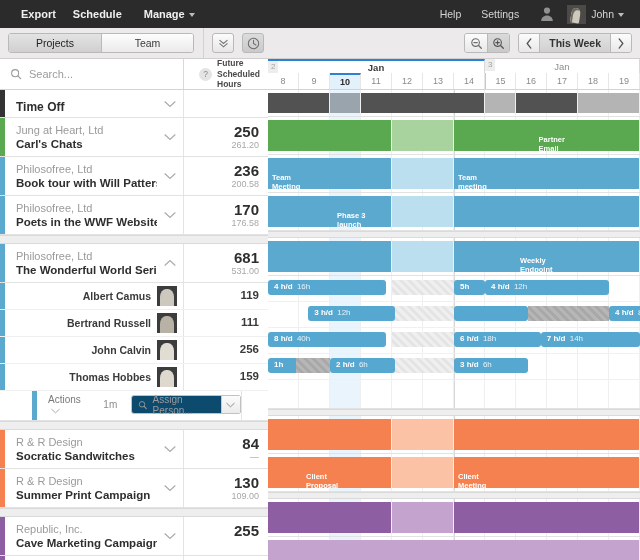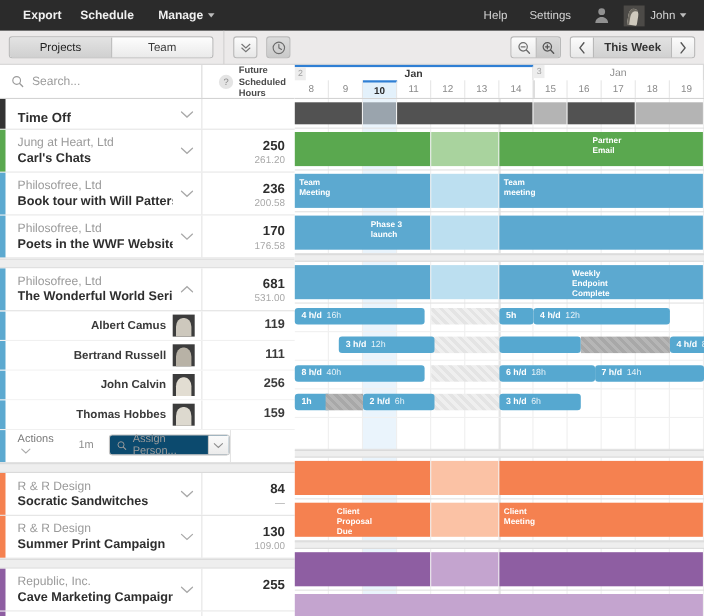--- a/index.html
+++ b/index.html
@@ -126,21 +126,21 @@
   }
   .prow .stripe { width:5px; flex:0 0 5px; }
   .prow .pinfo { flex:1; padding:6px 0 6px 11px; min-width:0; }
   .prow .client { font-size:11px; color:#9a9a9a; line-height:13px; white-space:nowrap; overflow:hidden; }
   .prow .pname { font-size:11.5px; font-weight:bold; color:#2e2e2e; line-height:15px; white-space:nowrap; overflow:hidden; }
   .prow .chev { width:26px; display:flex; align-items:center; justify-content:center; cursor:pointer; }
   .prow .hours {
     width:85px; flex:0 0 85px; border-left:1px solid #e4e4e4; text-align:right;
     padding:7px 9px 0 0;
   }
-  .prow .h-main { font-size:12px; font-weight:bold; color:#2e2e2e; line-height:14px; }
+  .prow .h-main { font-size:15px; font-weight:bold; color:#2e2e2e; line-height:14px; }
   .prow .h-sub { font-size:9px; color:#a8a8a8; line-height:12px; }
 
   .timeoff-row .pname { font-size:12px; }
 
   
   .arow { display:flex; background:#fff; border-bottom:1px solid #f0f0f0; }
   .arow .stripe { width:5px; flex:0 0 5px; background:#5ca9d0; }
   .arow .ainfo { flex:1; display:flex; align-items:center; justify-content:flex-end; padding-right:6px; }
   .arow .aname { font-size:10.5px; font-weight:bold; color:#3a3a3a; margin-right:6px; }
   .arow .av { width:20px; height:20px; flex:0 0 20px; background:#3c3c3c; position:relative; overflow:hidden; }
@@ -203,21 +203,21 @@
   .tl-col.today { background:#eaf4fc; }
   .tl-col.wkstart { border-left:1px solid #d8d8d8; }
 
   .tl-rows { position:absolute; inset:0; }
   .tl-row { position:relative; border-bottom:1px solid #e2e2e2; }
   .tl-row.sub { border-bottom:1px solid #f0f0f0; }
   .tl-row.gap { background:#eeeeee; border-top:1px solid #dadada; border-bottom:1px solid #dadada; }
 
   .seg-bar {
     position:absolute; top:3px; bottom:3px; color:#fff;
-    font-size:7.5px; font-weight:bold; line-height:9px; padding:3px 4px 0 4px;
+    font-size:7.5px; font-weight:bold; line-height:9px; padding:15px 4px 0 4px;
     overflow:hidden; white-space:pre-line;
   }
   .chip {
     position:absolute; border-radius:3px; background:#56a8d0; color:#fff;
     font-size:8px; line-height:13px; padding:0 6px; white-space:nowrap;
     height:15px; top:4px; font-weight:bold;
   }
   .chip .light { font-weight:normal; opacity:.85; margin-left:2px; }
   .chip.hatch {
     background: repeating-linear-gradient(45deg,#b6b6b6 0 3px,#a8a8a8 3px 6px);
@@ -438,21 +438,21 @@
           <div class="ainfo">
             <div class="aname">Thomas Hobbes</div>
             <div class="av d">
               <i></i>
             </div>
           </div>
           <div class="hours">
             <div class="h-main">159</div>
           </div>
         </div>
-        <div class="actions-row" style="height: 30px;">
+        <div class="actions-row" style="height: 30px; padding-left: 32px;">
           <div class="stripe"></div>
           <div class="abody">
             <div class="alab">Actions<svg style="margin-left:3px" width="9" height="6" viewBox="0 0 12 8">
                 <path d="M1 1.8L6 6.4l5-4.6" fill="none" stroke="#a9a9a9" stroke-width="1.3" stroke-linecap="round"></path>
               </svg></div>
             <div class="amin">1m</div>
             <div class="assign-box">
               <svg width="10" height="10" viewBox="0 0 14 14">
                 <circle cx="6" cy="6" r="4.1" fill="none" stroke="#9b9b9b" stroke-width="1.3"></circle>
                 <path d="M9.2 9.2l3.2 3.2" stroke="#9b9b9b" stroke-width="1.5" stroke-linecap="round"></path>

